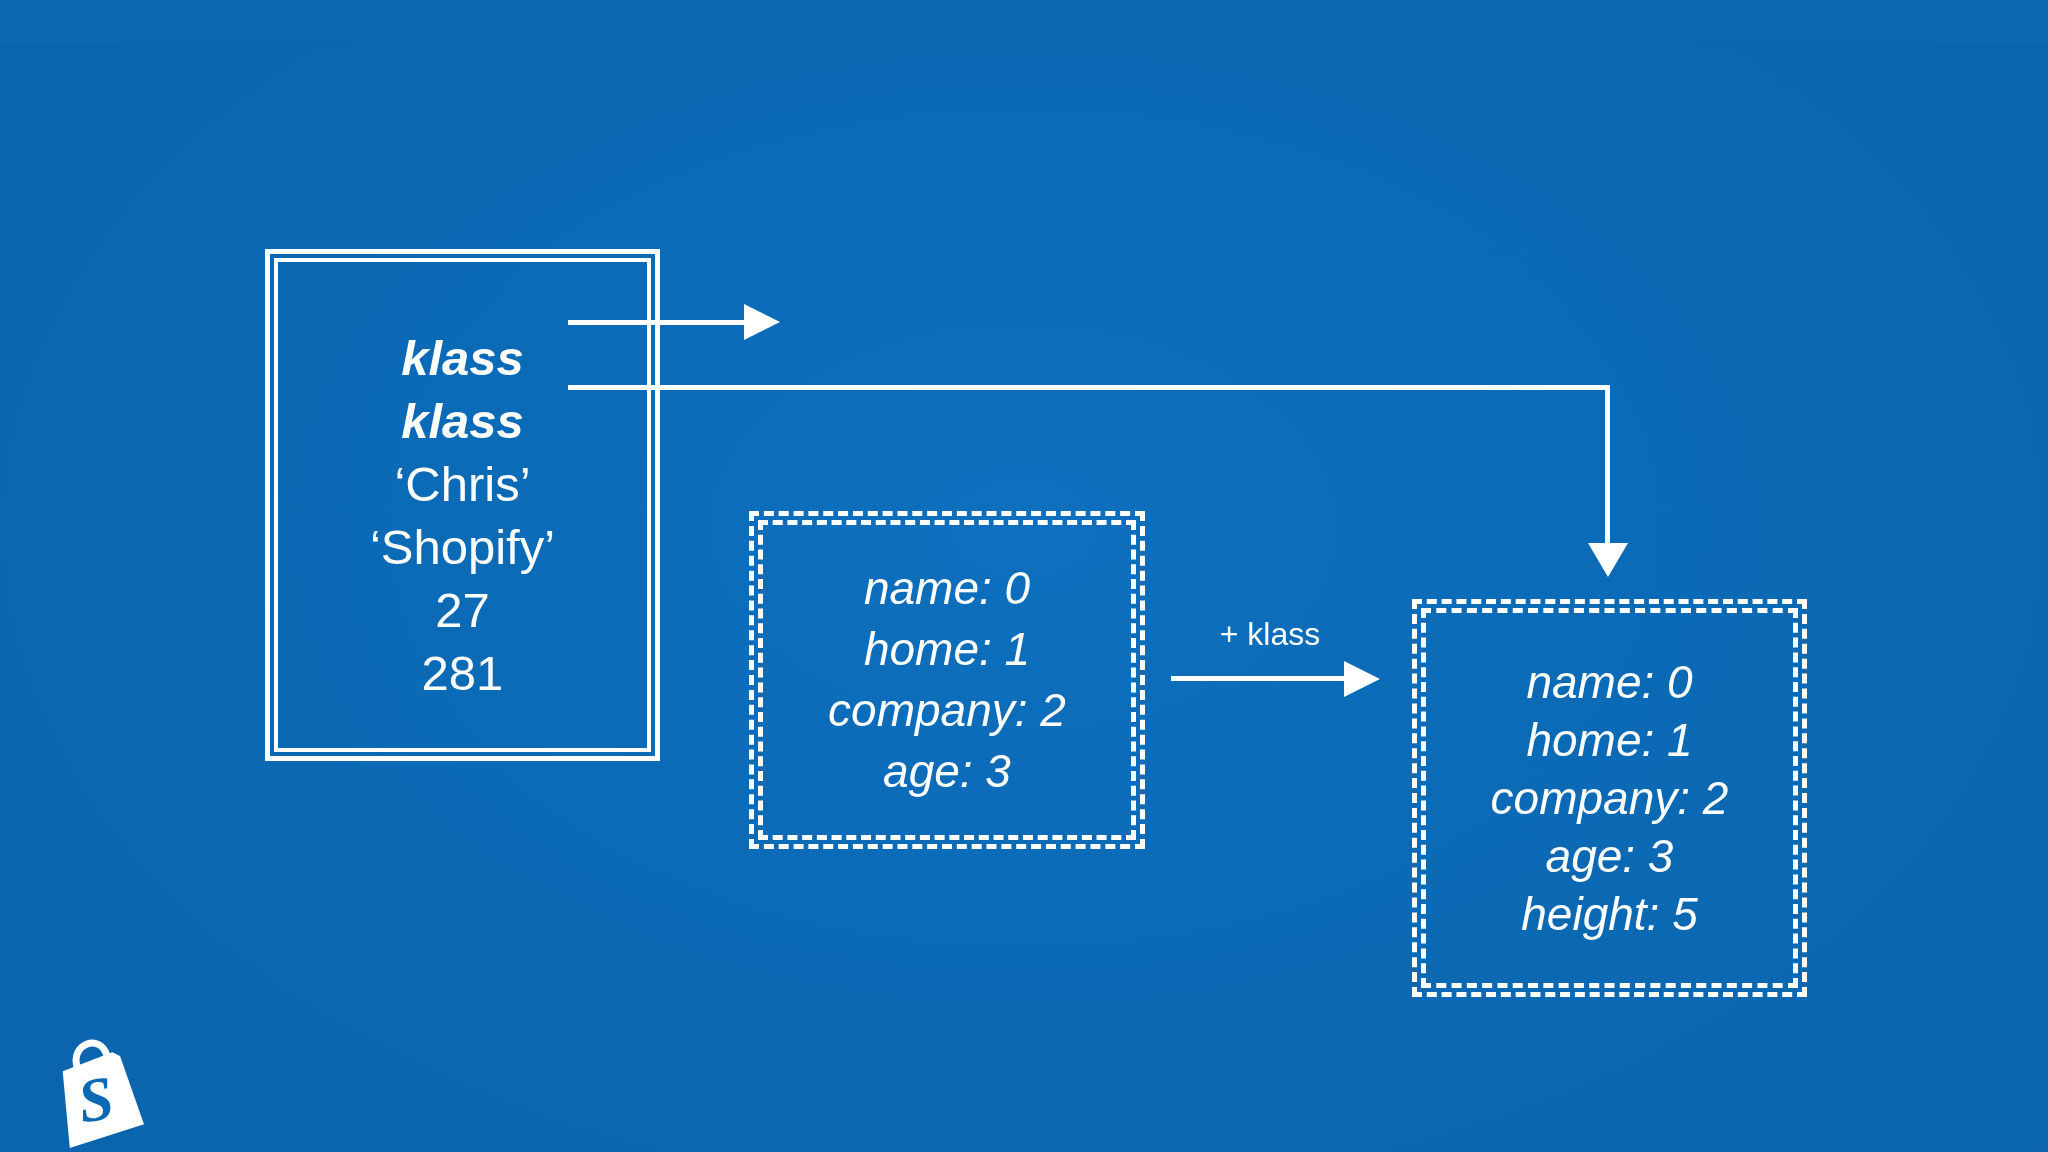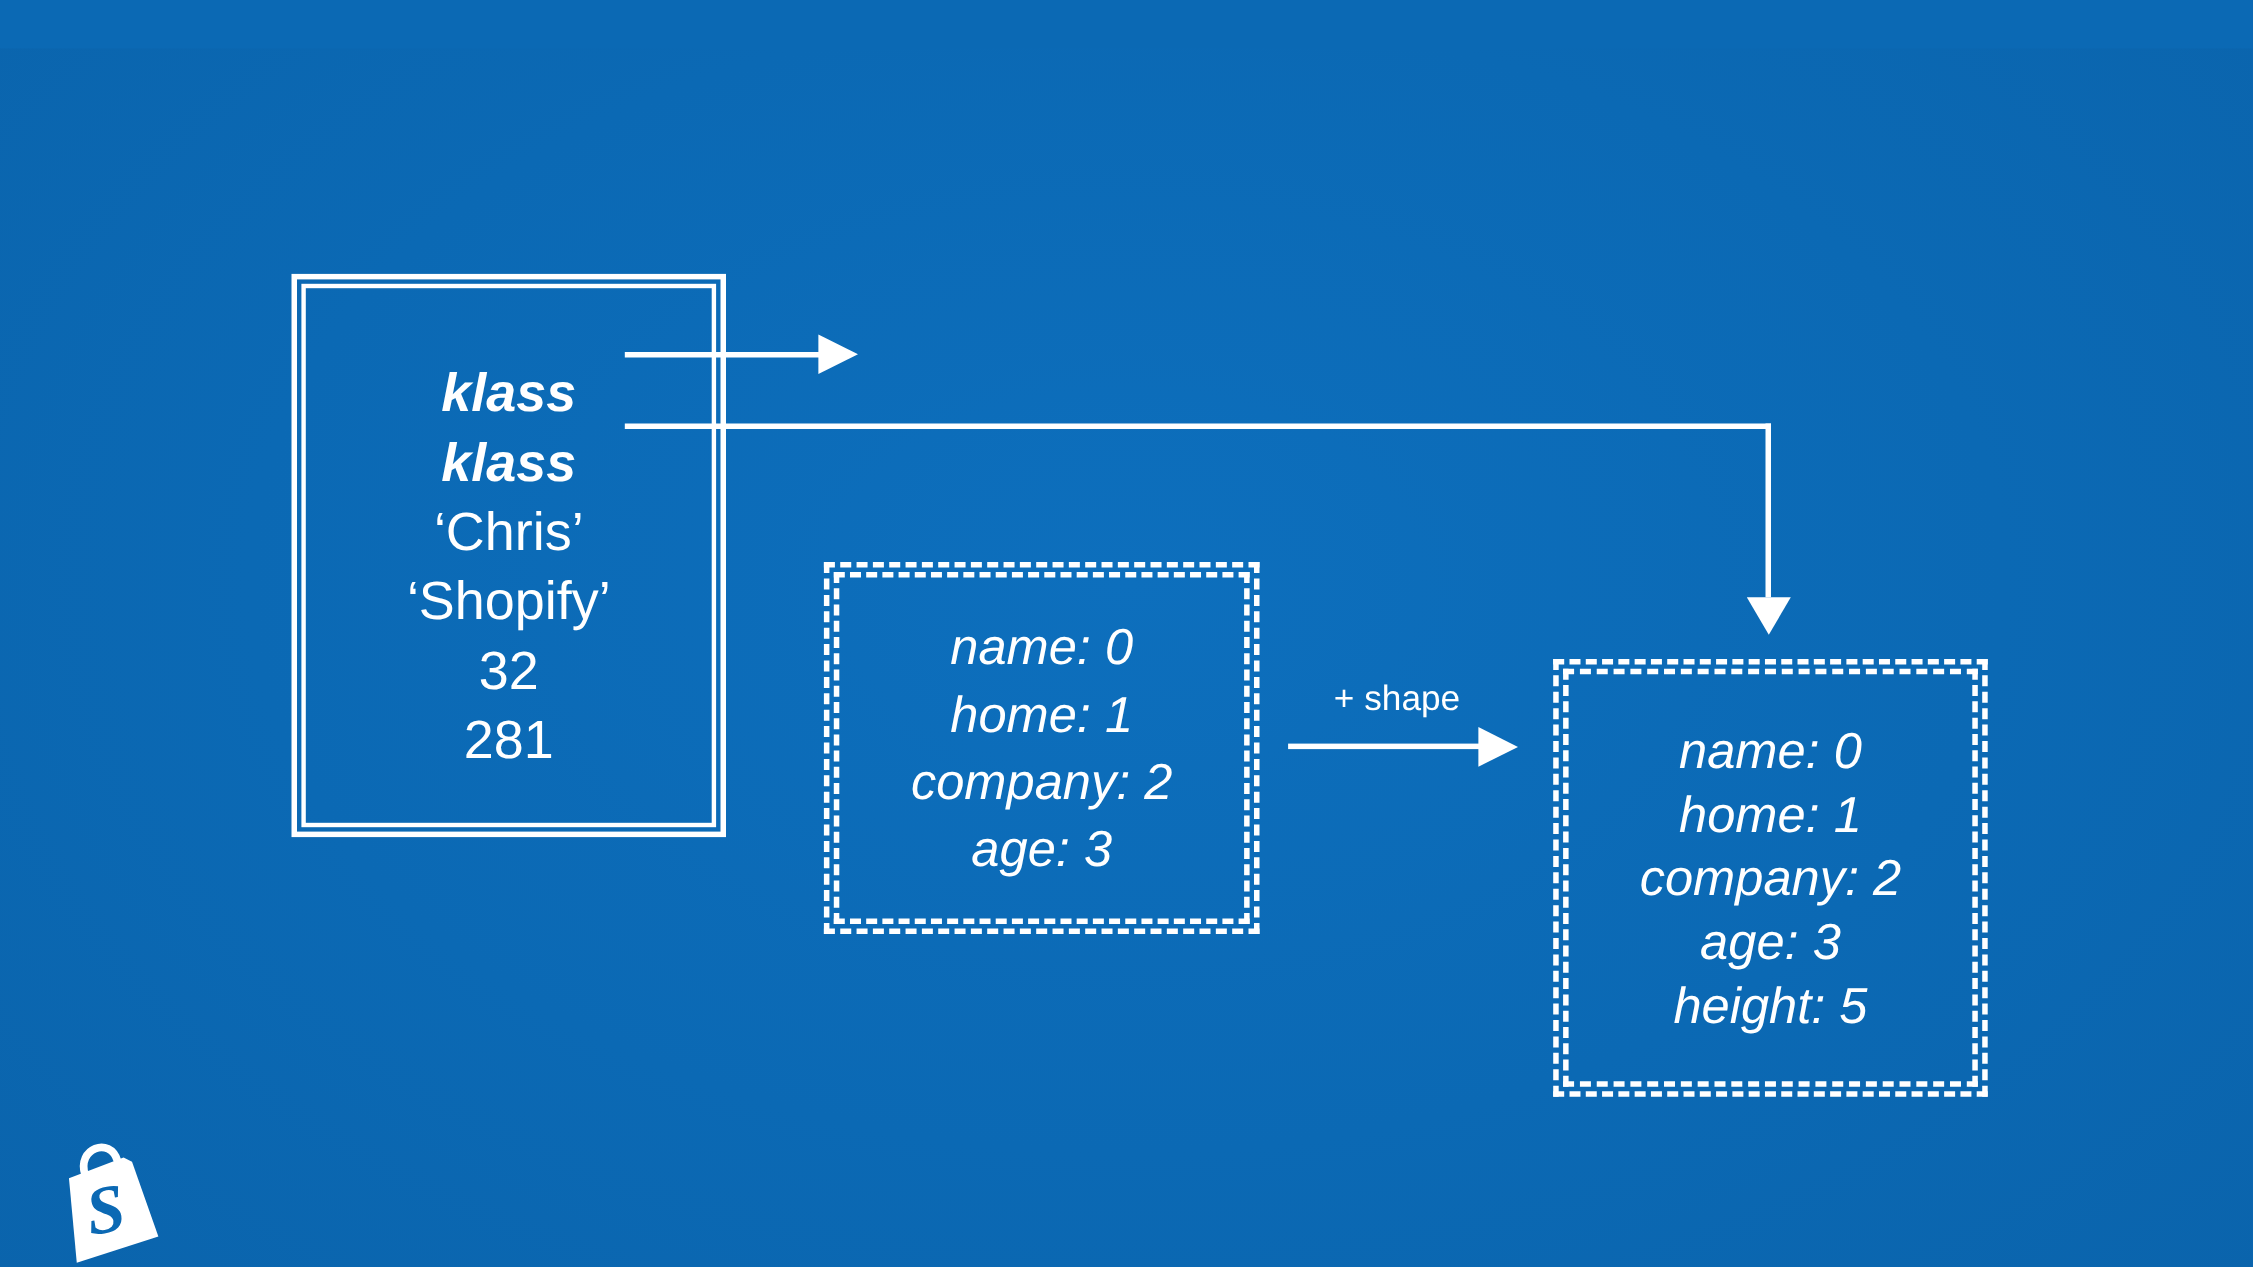--- a/index.html
+++ b/index.html
@@ -88,21 +88,21 @@
 
 <div class="stage">
 
   <div class="box box-solid object-box">
     <div class="inner"></div>
     <div class="content">
       <div class="pointer-field">klass</div>
       <div class="pointer-field">klass</div>
       <div>‘Chris’</div>
       <div>‘Shopify’</div>
-      <div>32</div>
+      <div>27</div>
       <div>281</div>
     </div>
   </div>
 
   <div class="hline klass-arrow-line"></div>
   <div class="arrowhead-right klass-arrowhead"></div>
 
   <div class="hline shape-arrow-hline"></div>
   <div class="vline shape-arrow-vline"></div>
   <div class="arrowhead-down shape-arrowhead"></div>
@@ -110,21 +110,21 @@
   <div class="box box-dashed hash-box-1">
     <div class="inner"></div>
     <div class="content">
       <div>name: 0</div>
       <div>home: 1</div>
       <div>company: 2</div>
       <div>age: 3</div>
     </div>
   </div>
 
-  <div class="transition-label">+ shape</div>
+  <div class="transition-label">+ klass</div>
   <div class="hline height-arrow-line"></div>
   <div class="arrowhead-right height-arrowhead"></div>
 
   <div class="box box-dashed hash-box-2">
     <div class="inner"></div>
     <div class="content">
       <div>name: 0</div>
       <div>home: 1</div>
       <div>company: 2</div>
       <div>age: 3</div>

